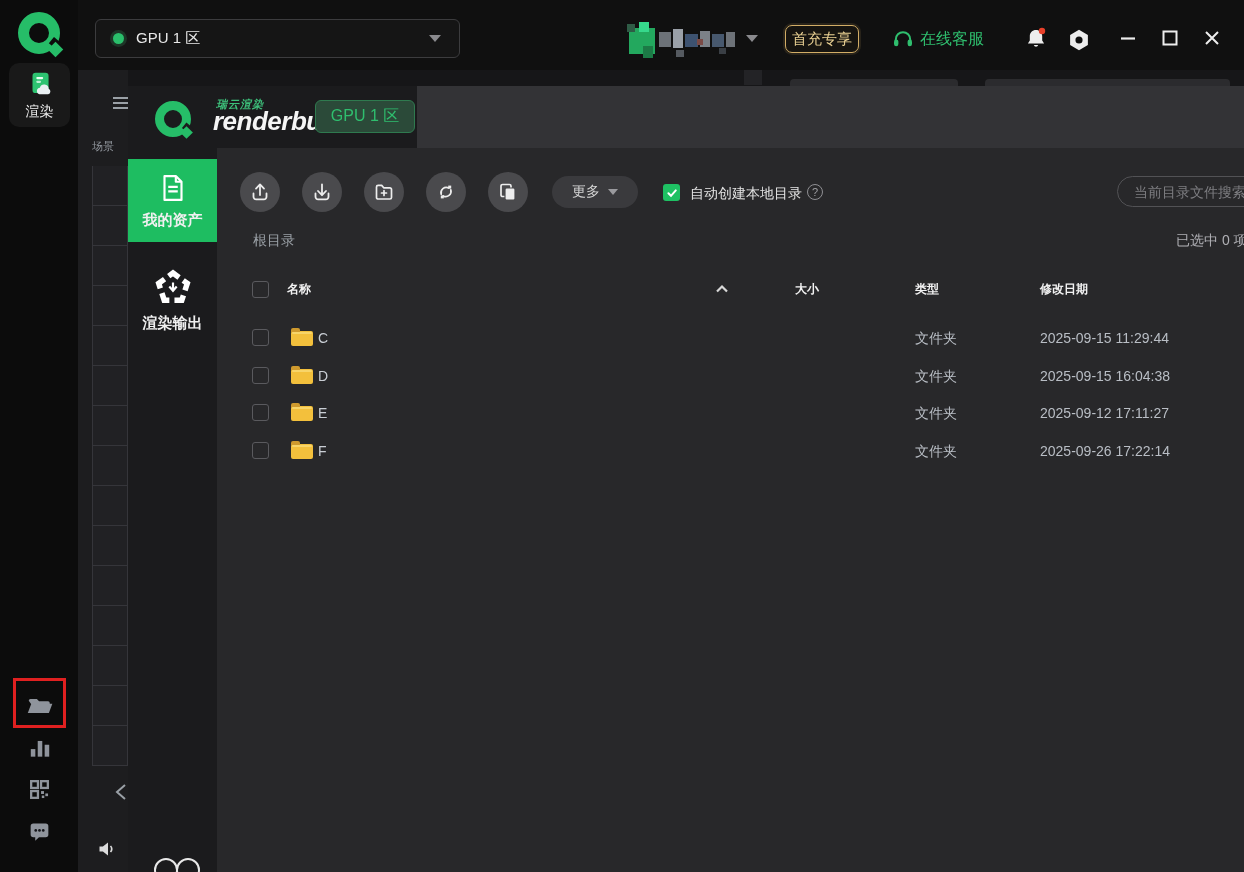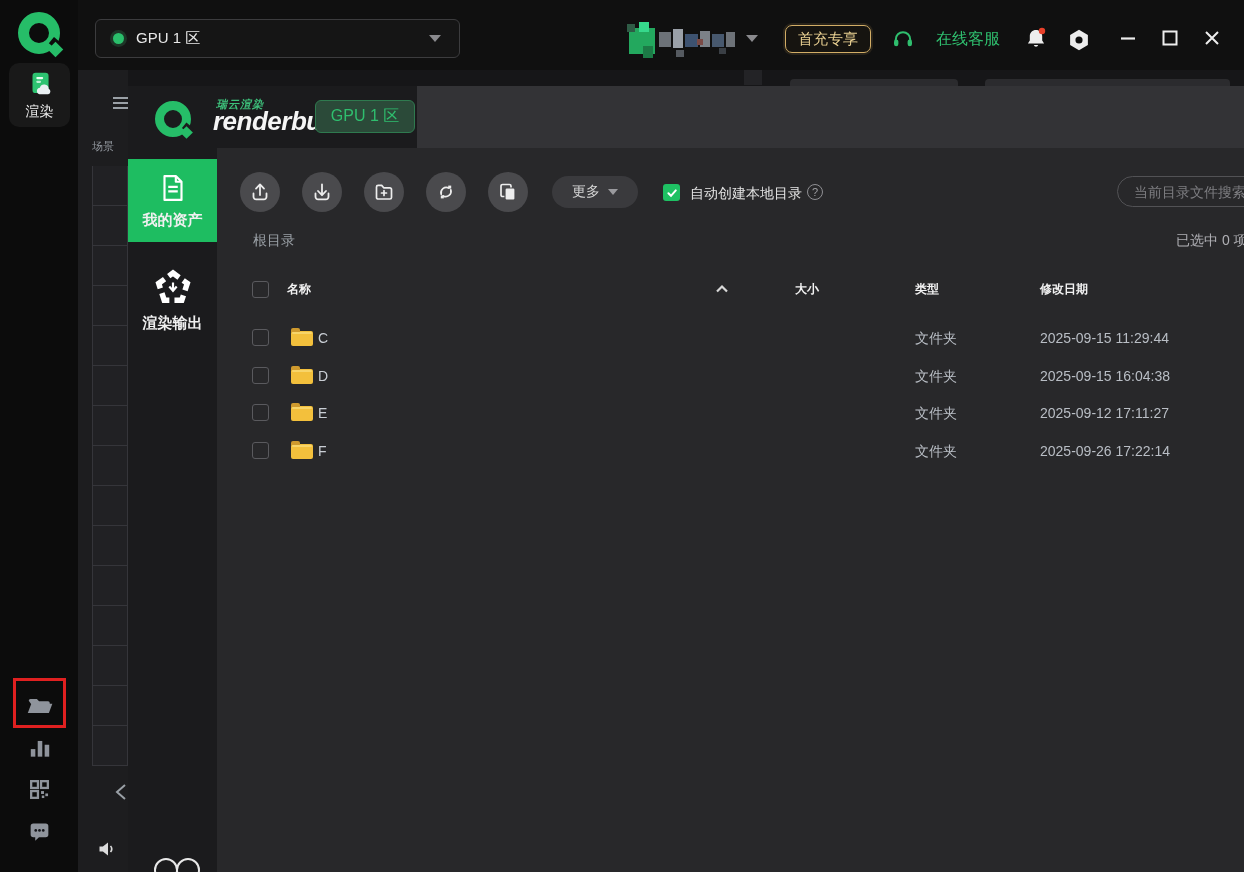--- a/index.html
+++ b/index.html
@@ -8,24 +8,24 @@
   .abs{position:absolute;}
   svg{display:block;}
   
   .topbar{left:0;top:0;width:1244px;height:70px;background:#101010;}
   .region-dd{left:95px;top:19px;width:365px;height:39px;background:#151515;border:1px solid #3c3c3e;
              border-radius:6px;display:flex;align-items:center;box-sizing:border-box;}
   .statusdot{width:11px;height:11px;border-radius:50%;background:#2abf6b;margin:0 12px 0 17px;
              box-shadow:0 0 0 3px #1d3527;}
   .region-dd .lbl{color:#e8e8e8;font-size:15px;}
   .caret{width:0;height:0;border-left:6px solid transparent;border-right:6px solid transparent;border-top:7px solid #8a8a8e;}
-  .gold-badge{left:785px;top:25px;height:26px;padding:0 12px;border:1px solid #d2ad66;border-radius:7px;
+  .gold-badge{left:785px;top:25px;height:26px;padding:0 6px;border:1px solid #d2ad66;border-radius:7px;
               color:#ead193;font-size:15px;display:flex;align-items:center;background:rgba(40,32,14,.25);
               box-shadow:0 0 0 2px rgba(210,173,102,.12);}
-  .service{left:891px;top:27px;display:flex;align-items:center;gap:21px;color:#2fbe6e;font-size:16px;}
+  .service{left:891px;top:27px;display:flex;align-items:center;gap:5px;color:#2fbe6e;font-size:16px;}
   .winbtn{color:#ececec;}
   
   .sidebar{left:0;top:0;width:78px;height:872px;background:#0c0c0c;}
   .render-tile{left:9px;top:63px;width:61px;height:64px;background:#191919;border-radius:10px;
                display:flex;flex-direction:column;align-items:center;justify-content:center;gap:4px;}
   .render-tile .t{color:#f2f2f2;font-size:14px;}
   .red-hl{left:13px;top:678px;width:53px;height:50px;border:3px solid #e02020;box-sizing:border-box;}
   
   .ringwrap{position:absolute;}
   .ring{border-style:solid;border-color:#26bd68;border-radius:50%;box-sizing:border-box;}

